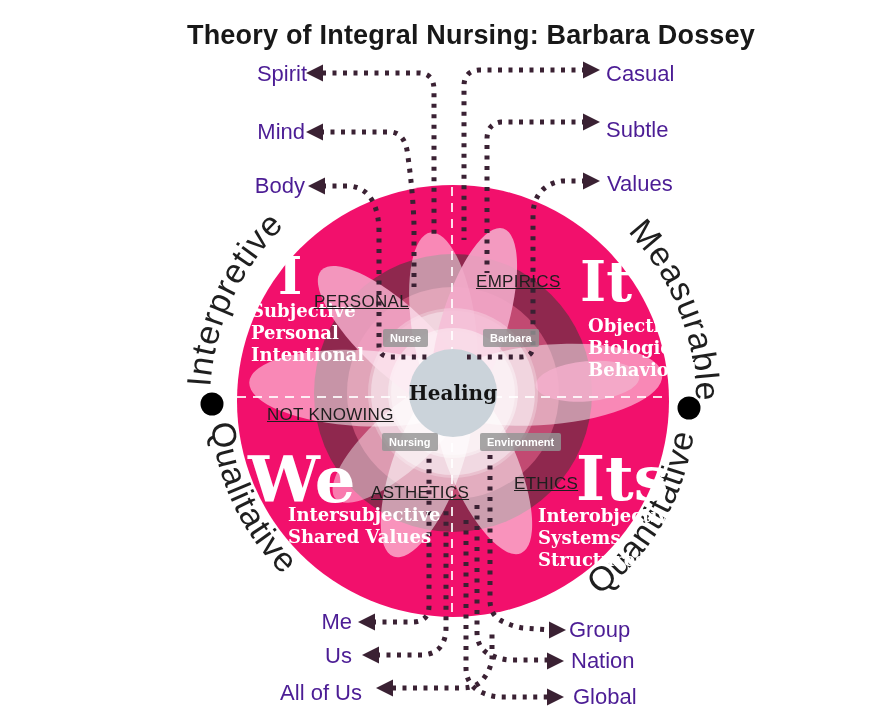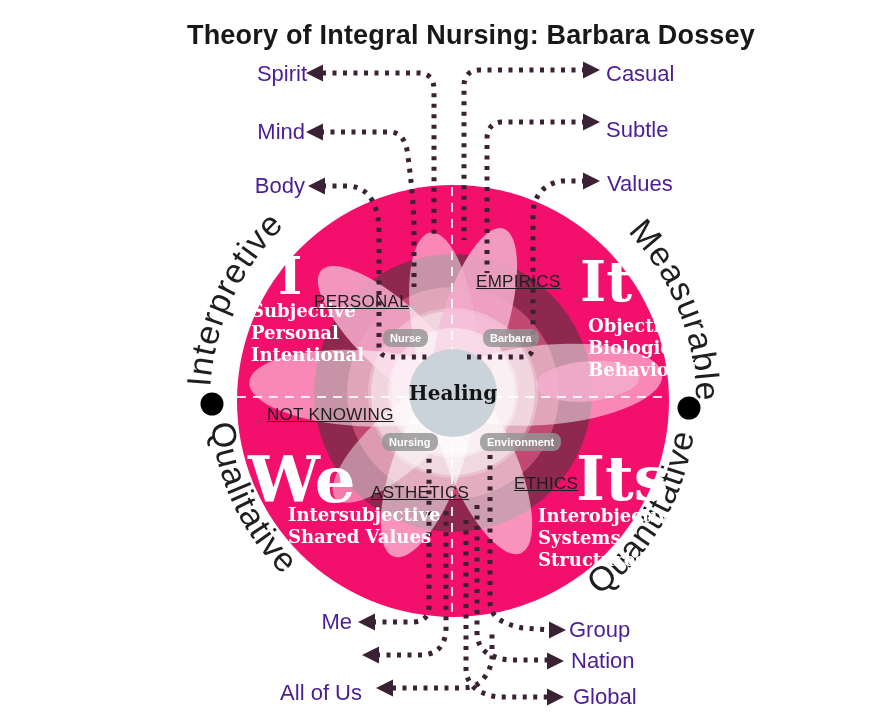--- a/index.html
+++ b/index.html
@@ -9,21 +9,21 @@
   .abs{position:absolute;}
   .title{top:20px;left:30px;width:882px;text-align:center;font-size:27px;font-weight:bold;
          color:#181818;letter-spacing:.2px;}
   .lbl{font-size:22px;color:#4c1d95;white-space:nowrap;}
   .r{text-align:right;}
   .qh{font-family:"DejaVu Serif",serif;font-weight:bold;color:#ffffff;line-height:1;}
   .qsub{font-family:"DejaVu Serif",serif;font-weight:bold;color:#ffffff;font-size:18px;
         line-height:22px;white-space:nowrap;}
   .inlbl{font-size:17px;color:#1e1e1e;letter-spacing:.3px;white-space:nowrap;text-decoration:underline;}
   .tag{font-size:11px;font-weight:bold;color:#ffffff;background:rgba(148,148,148,.82);
-       padding:3px 7px;border-radius:8px;white-space:nowrap;}
+       padding:3px 7px;border-radius:2px;white-space:nowrap;}
   .healing{top:381px;left:407px;width:92px;text-align:center;font-family:"DejaVu Serif",serif;
            font-weight:bold;font-size:20px;color:#141414;}
   .curved{font-family:"Liberation Sans",sans-serif;font-size:34px;fill:#1f1f1f;letter-spacing:1px;}
   .logoname{top:610px;left:172px;font-size:26px;font-weight:bold;color:#2aa7b8;}
   .logotag{top:644px;left:176px;font-size:9px;font-weight:bold;letter-spacing:1.3px;color:#2aa7b8;}
 </style>
 </head>
 <body>
 
 <div class="stage">
@@ -126,20 +126,21 @@
 
   <div class="abs lbl r" style="top:61px;left:217px;width:90px">Spirit</div>
   <div class="abs lbl r" style="top:119px;left:217px;width:88px">Mind</div>
   <div class="abs lbl r" style="top:173px;left:217px;width:88px">Body</div>
 
   <div class="abs lbl" style="top:61px;left:606px">Casual</div>
   <div class="abs lbl" style="top:117px;left:606px">Subtle</div>
   <div class="abs lbl" style="top:171px;left:607px">Values</div>
 
   <div class="abs lbl r" style="top:609px;left:252px;width:100px">Me</div>
+  <div class="abs lbl r" style="top:643px;left:252px;width:100px">Us</div>
   <div class="abs lbl r" style="top:680px;left:240px;width:122px">All of Us</div>
 
   <div class="abs lbl" style="top:617px;left:569px">Group</div>
   <div class="abs lbl" style="top:648px;left:571px">Nation</div>
   <div class="abs lbl" style="top:684px;left:573px">Global</div>
 
   <div class="abs qh" style="top:250px;left:278px;font-size:52px">I</div>
   <div class="abs qsub" style="top:300px;left:251px">
     <div>Subjective</div>
     <div>Personal</div>

